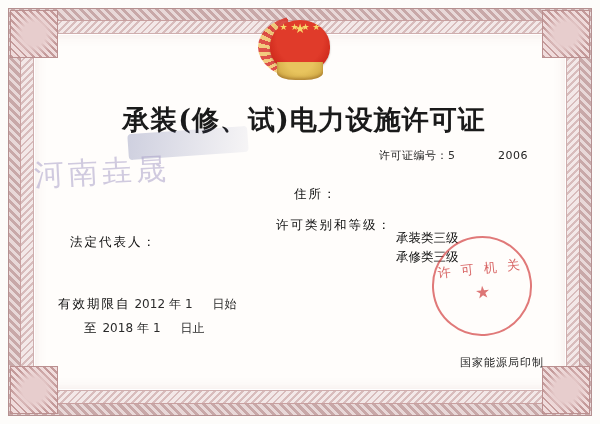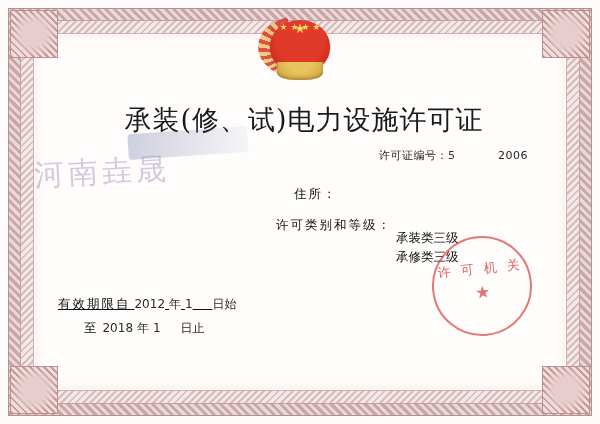--- a/index.html
+++ b/index.html
@@ -97,21 +97,21 @@
   
   .content{
     position:absolute;left:48px;top:48px;right:48px;bottom:48px;
     z-index:5;
   }
   .title{
     position:absolute;left:8px;right:0;top:54px;
     text-align:center;
     font-family:"DejaVu Serif", serif;
     font-size:27px;
-    font-weight:normal;
+    font-weight:bold;
     letter-spacing:1px;
     color:#1a1a1a;
   }
   .cert-no{
     position:absolute;right:24px;top:100px;
     font-size:11px;color:#222;
     letter-spacing:.5px;
   }
   .cert-no .num{
     display:inline-block;min-width:46px;
@@ -134,21 +134,21 @@
 
   .r-unit{left:10px;top:138px;}
   .r-addr{left:246px;top:138px;}
   .r-legal{left:22px;top:186px;}
   .r-cat{left:228px;top:169px;}
   .cat-list{
     position:absolute;left:348px;top:180px;
     font-size:12.5px;line-height:19px;color:#111;
     font-family:"DejaVu Serif", serif;
   }
-  .r-valid{left:10px;top:248px;text-decoration:underline;}
+  .r-valid{left:10px;top:248px;}
   .r-valid2{left:36px;top:272px;}
   .r-date{right:112px;top:272px;font-size:12px;}
   .footer{
     position:absolute;right:8px;bottom:6px;
     font-size:11px;color:#222;letter-spacing:1px;
     font-family:"DejaVu Serif", serif;
   }
 
   
   .watermark{
@@ -227,20 +227,23 @@
     <div class="cert-no">
       <span>许可证编号：</span><span class="num">5</span>
       <span>2006</span>
     </div>
 
 
     <div class="row r-addr">
       <span class="lbl">住所：</span><span class="val"></span>
     </div>
 
+    <div class="row r-legal">
+      <span class="lbl">法定代表人：</span><span class="val"></span>
+    </div>
 
     <div class="row r-cat">
       <span class="lbl">许可类别和等级：</span>
     </div>
 
     <div class="cat-list">
       <div>承装类三级</div>
       <div>承修类三级</div>
     </div>
 
@@ -256,20 +259,21 @@
     <div class="row r-valid2">
       <span class="lbl">至</span>
       <span class="val">2018</span>
       <span class="val">年</span>
       <span class="val">1</span>
       &nbsp;&nbsp;&nbsp;
       <span class="val">日止</span>
     </div>
 
 
+    <div class="footer">国家能源局印制</div>
   </div>
 
   <div class="blue-mark"></div>
   <div class="watermark">河南垚晟</div>
 
   <div class="red-stamp">
     <div class="txt">许 可 机 关</div>
     <div class="star">★</div>
     <div class="sub"></div>
   </div>

